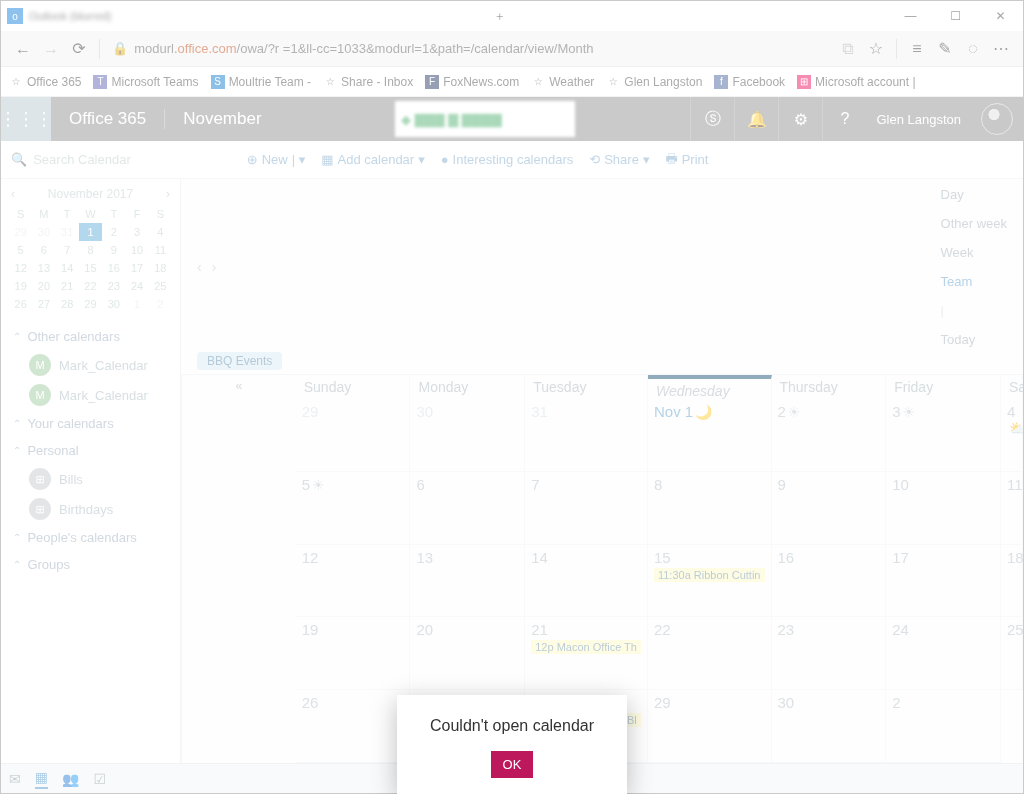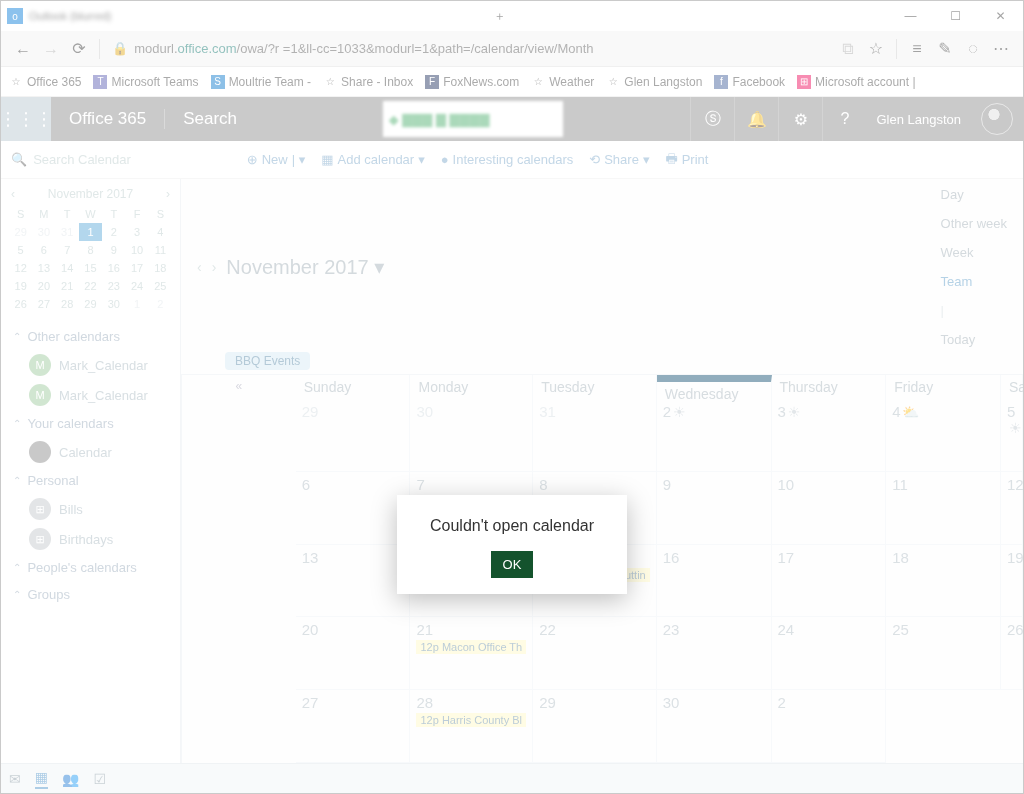--- a/index.html
+++ b/index.html
@@ -9,21 +9,21 @@
 .titlebar .appicon { width:16px; height:16px; background:#0078d7; color:#fff; font-size:10px; display:flex; align-items:center; justify-content:center; margin-right:6px; }
 .titlebar .title { font-size:11px; color:#333; filter:blur(2px); }
 .titlebar .spacer { flex:1; }
 .titlebar .winbtn { width:45px; height:30px; display:flex; align-items:center; justify-content:center; color:#333; font-size:12px; }
 .addrbar { height:36px; background:#f2f2f2; display:flex; align-items:center; padding:0 8px; border-bottom:1px solid #ddd; }
 .addrbar .navbtn { width:28px; height:28px; display:flex; align-items:center; justify-content:center; color:#333; font-size:16px; }
 .addrbar .navbtn.grey { color:#aaa; }
 .addrbar .sep { width:1px; height:20px; background:#ccc; margin:0 6px; }
 .addrbar .lock { color:#777; font-size:13px; margin:0 6px; }
 .addrbar .url { flex:1; font-size:13px; color:#555; white-space:nowrap; overflow:hidden; }
-.addrbar .url .domain { color:#0f766e; }
+.addrbar .url .domain { color:#c2410c; }
 .bookbar { height:30px; background:#fff; display:flex; align-items:center; padding:0 8px; border-bottom:1px solid #e5e5e5; gap:12px; font-size:12px; color:#444; }
 .bookbar .bm { display:flex; align-items:center; gap:4px; white-space:nowrap; }
 .bookbar .bm .bicon { width:14px; height:14px; display:inline-block; }
 .suite { height:44px; background:#8a8a8a; display:flex; align-items:center; color:#fff; }
 .suite .waffle { width:50px; height:44px; background:#b7c5cf; display:flex; align-items:center; justify-content:center; font-size:18px; }
 .suite .brand { padding:0 18px; font-size:17px; font-weight:400; }
 .suite .appname { padding:0 18px; font-size:17px; font-weight:400; border-left:1px solid rgba(255,255,255,0.3); }
 .suite .logo { width:180px; height:36px; background:#fff; margin:0 8px; display:flex; align-items:center; padding:0 6px; color:#4a6; font-size:13px; filter:blur(1.5px); }
 .suite .spacer { flex:1; }
 .suite .sicon { width:44px; height:44px; display:flex; align-items:center; justify-content:center; border-left:1px solid rgba(255,255,255,0.2); font-size:16px; }
@@ -48,37 +48,37 @@
 .side .dot.green { background:#9ac89a; }
 .side .dot.grey { background:#c0c5c9; }
 .side .avm { width:22px; height:22px; border-radius:50%; background:#888; display:inline-block; }
 .main { flex:1; display:flex; flex-direction:column; position:relative; }
 .mhead { padding:8px 16px 4px; display:flex; align-items:center; gap:10px; color:#8a9aa5; }
 .mhead .nav { font-size:14px; color:#bcc; }
 .mhead .mtitle { font-size:20px; font-weight:300; color:#a0adb5; }
 .mhead .views { margin-left:auto; display:flex; gap:14px; font-size:13px; color:#a0adb5;flex-direction:column; }
 .mhead .views .act { color:#5c9bc7; }
 .tagrow { padding:0 16px 4px; }
-.tagrow .tag { display:inline-block; background:#d4e8f3; color:#5a8; padding:2px 10px; font-size:12px; border-radius:4px; color:#5a8aa8;margin-left:28px; }
+.tagrow .tag { display:inline-block; background:#d4e8f3; color:#5a8; padding:2px 10px; font-size:12px; border-radius:4px; color:#5a8aa8; }
 .grid { flex:1; display:grid; grid-template-columns:repeat(7,1fr) 22px; grid-template-rows:24px repeat(5,1fr); border-top:1px solid #e8eef2; background:#fdfdfd; }
 .grid .dh { font-size:14px; color:#a6b3bb; padding:4px 8px; border-right:1px solid #eef2f5; }
-.grid .dh.today { border-top:7px solid #0c4a6e; }
+.grid .dh.today { border-top:4px solid #0c4a6e;font-style:italic; }
 .grid .cell { border-right:1px solid #eef2f5; border-bottom:1px solid #eef2f5; padding:4px 6px; font-size:14px; color:#c2cbd1; position:relative; }
 .grid .cell .dn { color:#b0bcc4; font-size:15px; }
 .grid .cell .dn.out { color:#d5dde2; }
 .grid .cell .dn.today { color:#5c9bc7; font-weight:400; }
 .grid .cell .wx { font-size:14px; margin-left:2px; }
 .grid .cell .ev { margin-top:2px; font-size:11px; background:#fef9c3; color:#6a8fa8; padding:1px 4px; white-space:nowrap; overflow:hidden; }
 .grid .coll { grid-row:1/span 6; display:flex; align-items:flex-start; justify-content:center; padding-top:4px; color:#aab; font-size:12px; border-left:1px solid #e8eef2; }
 .footer { height:30px; background:#eff3f5; border-top:1px solid #dde4e8; display:flex; align-items:center; padding:0 8px; gap:14px; color:#8a9aa5; font-size:14px; }
 .footer .ficon.active { color:#4a90c8; border-bottom:2px solid #4a90c8; padding-bottom:2px; }
-.overlay { position:absolute; inset:0; background:rgba(255,255,255,0.55); display:flex; align-items:center; justify-content:center; padding-top:295px; pointer-events:none; }
+.overlay { position:absolute; inset:0; background:rgba(255,255,255,0.55); display:flex; align-items:flex-end; justify-content:center; padding-top:295px; pointer-events:none; }
 .dialog { width:230px; background:#fff; box-shadow:0 6px 24px rgba(0,0,0,0.25); padding:22px 20px 16px; text-align:center; pointer-events:auto; }
 .dialog .msg { font-size:16px; color:#333; font-weight:300; margin-bottom:16px; }
-.dialog .ok { background:#14532d; color:#fff; border:none; padding:6px 12px; font-size:13px; cursor:pointer; }
+.dialog .ok { background:#be185d; color:#fff; border:none; padding:6px 12px; font-size:13px; cursor:pointer; }
 </style>
 </head>
 <body>
 
 <div class="window">
   <div class="titlebar">
     <span class="appicon">o</span>
     <span class="title">Outlook  (blurred)</span>
     <span class="spacer"></span>
     <span class="winbtn">＋</span>
@@ -141,21 +141,21 @@
       </span>
       <span class="bm">
         <span class="bicon" style="background: rgb(238, 0, 85); color: rgb(255, 255, 255); text-align: center; font-size: 10px; line-height: 14px;">⊞</span>
         <span>Microsoft account |</span>
       </span>
     </div>
 
   <div class="suite">
     <span class="waffle">⋮⋮⋮</span>
     <span class="brand">Office 365</span>
-    <span class="appname">Search</span>
+    <span class="appname">November</span>
     <span class="spacer"></span>
     <span class="logo">◆ ▇▇▇ ▇ ▇▇▇▇</span>
     <span class="spacer"></span>
     <span class="sicon">ⓢ</span>
     <span class="sicon">🔔</span>
     <span class="sicon">⚙</span>
     <span class="sicon">?</span>
     <span class="uname">Glen Langston</span>
     <span class="avatar"></span>
   </div>
@@ -256,24 +256,20 @@
             <span>Mark_Calendar</span>
           </div>
           <div class="item">
             <span class="dot green">M</span>
             <span>Mark_Calendar</span>
           </div>
           <div class="sect">
             <span class="chev">⌃</span>
             <span>Your calendars</span>
           </div>
-          <div class="item">
-            <span class="avm"></span>
-            <span>Calendar</span>
-          </div>
           <div class="sect">
             <span class="chev">⌃</span>
             <span>Personal</span>
           </div>
           <div class="item">
             <span class="dot grey">⊞</span>
             <span>Bills</span>
           </div>
           <div class="item">
             <span class="dot grey">⊞</span>
@@ -287,21 +283,20 @@
             <span class="chev">⌃</span>
             <span>Groups</span>
           </div>
         </div>
     </div>
 
     <div class="main">
       <div class="mhead">
         <span class="nav">‹</span>
         <span class="nav">›</span>
-        <span class="mtitle"><span>November 2017</span> ▾</span>
         <span class="views" id="views">
             <span>Day</span>
             <span>Other week</span>
             <span>Week</span>
             <span class="act">Team</span>
             <span style="color: rgb(208, 216, 221);">|</span>
             <span>Today</span>
           </span>
       </div>
       <div class="tagrow"><span class="tag">BBQ Events</span></div>
@@ -310,20 +305,21 @@
           <div class="dh">Monday</div>
           <div class="dh">Tuesday</div>
           <div class="dh today">Wednesday</div>
           <div class="dh">Thursday</div>
           <div class="dh">Friday</div>
           <div class="dh">Saturday</div>
           <div class="coll">«</div>
           <div class="cell"><span class="dn out ">29</span></div>
           <div class="cell"><span class="dn out ">30</span></div>
           <div class="cell"><span class="dn out ">31</span></div>
+          <div class="cell"><span class="dn  today">Nov 1</span><span class="wx">🌙</span></div>
           <div class="cell"><span class="dn  ">2</span><span class="wx">☀</span></div>
           <div class="cell"><span class="dn  ">3</span><span class="wx">☀</span></div>
           <div class="cell"><span class="dn  ">4</span><span class="wx">⛅</span></div>
           <div class="cell"><span class="dn  ">5</span><span class="wx">☀</span></div>
           <div class="cell"><span class="dn  ">6</span></div>
           <div class="cell"><span class="dn  ">7</span></div>
           <div class="cell"><span class="dn  ">8</span></div>
           <div class="cell"><span class="dn  ">9</span></div>
           <div class="cell"><span class="dn  ">10</span></div>
           <div class="cell"><span class="dn  ">11</span></div>

